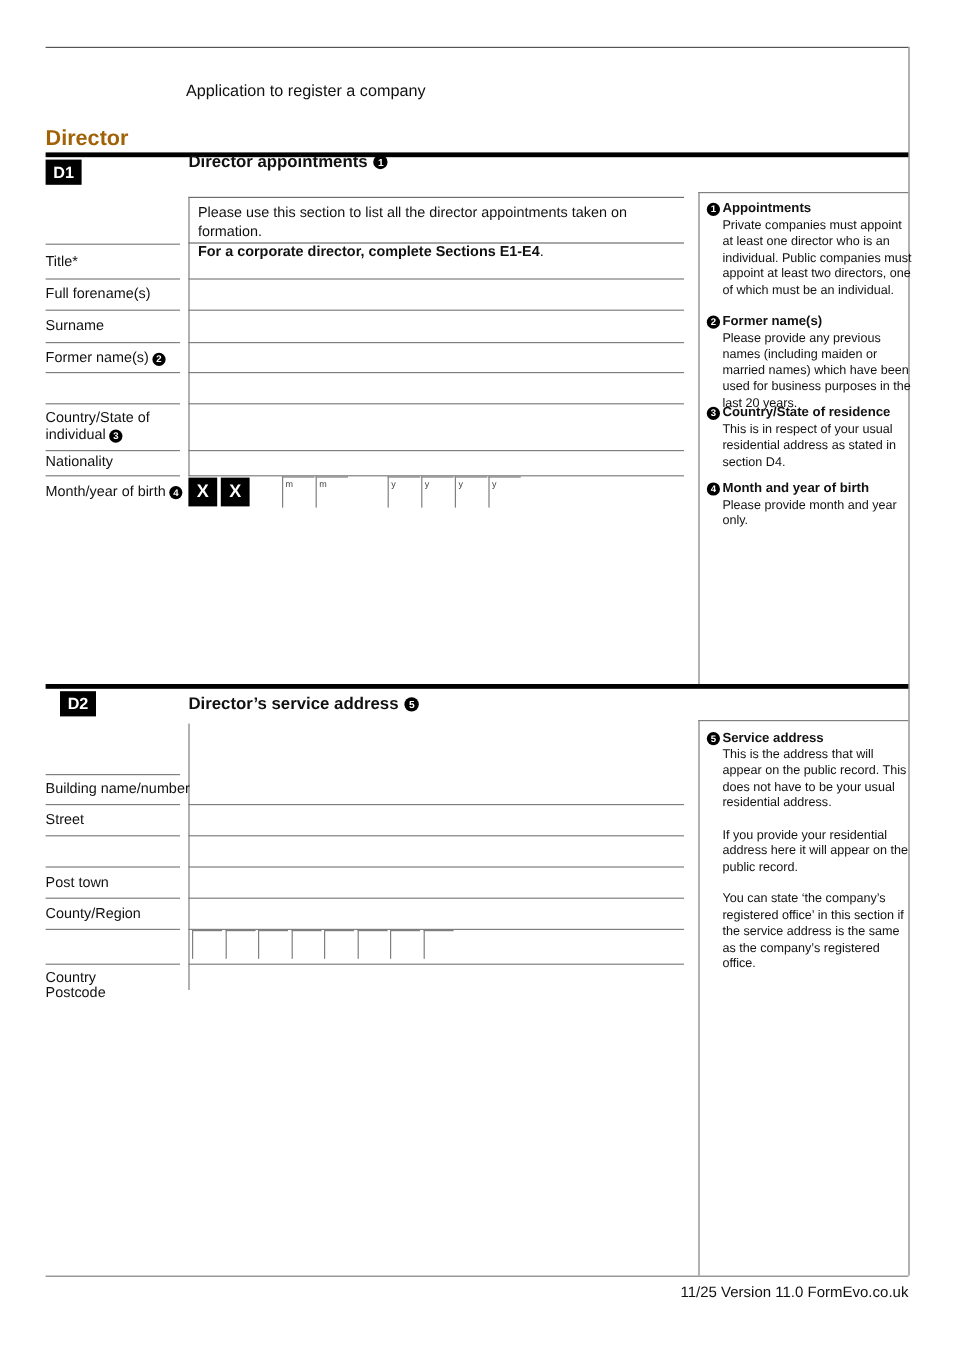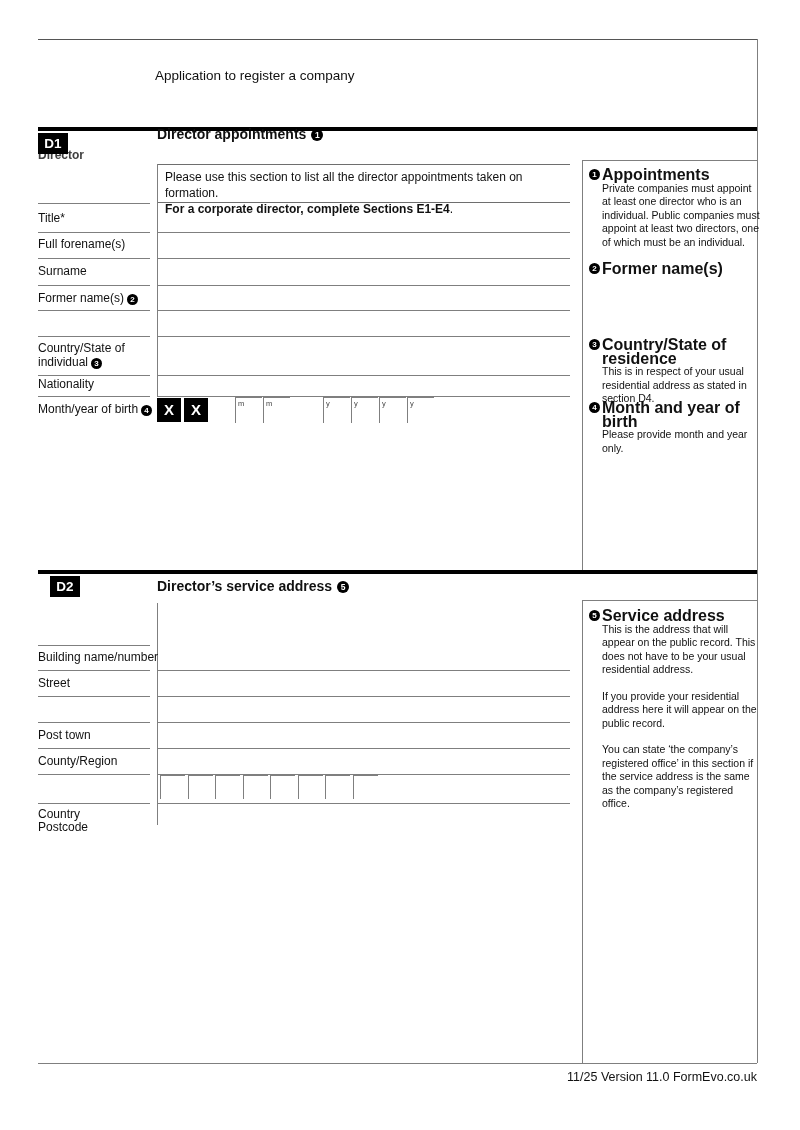--- a/index.html
+++ b/index.html
@@ -7,41 +7,41 @@
     position:relative;width:800px;height:1130px;background:#ffffff;
     font-family:"Liberation Sans","DejaVu Sans",sans-serif;color:#1a1a1a;
     overflow:hidden;
   }
   .hline{position:absolute;height:1px;background:#7f7f7f;}
   .vline{position:absolute;width:1px;background:#7f7f7f;}
   .rule-dark{background:#555555;}
   .bar{position:absolute;height:4px;background:#000;}
   .page-title{position:absolute;font-size:21px;letter-spacing:-0.3px;color:#111;}
   .page-subtitle{position:absolute;font-size:13.5px;color:#111;}
-  .section-heading{position:absolute;font-size:12px;font-weight:bold;color:#404040;margin-top:43px;}
+  .section-heading{position:absolute;font-size:18px;font-weight:bold;color:#a16207;}
   .badge{position:absolute;width:30px;height:21px;background:#000;color:#fff;
     font-size:13.5px;font-weight:bold;text-align:center;line-height:21px;}
   .sec-header{position:absolute;font-size:14px;font-weight:bold;color:#111;}
   .marker{display:inline-block;width:12px;height:12px;border-radius:50%;background:#000;
     color:#fff;font-size:8.5px;font-weight:bold;text-align:center;line-height:12px;
     vertical-align:1px;margin-left:5px;}
   .label{position:absolute;font-size:12px;color:#111;line-height:14px;}
   .label .marker{width:11px;height:11px;line-height:11px;font-size:8px;margin-left:3px;vertical-align:0px;}
   .instr{position:absolute;font-size:12px;line-height:16px;color:#111;padding:4px 8px 0 8px;
     border-top:1px solid #6e6e6e;border-bottom:1px solid #6e6e6e;box-sizing:border-box;}
   .input-cell{position:absolute;background:transparent;}
   .xbox{position:absolute;width:24px;height:24px;background:#000;color:#fff;
     font-size:15px;font-weight:bold;text-align:center;line-height:24px;}
   .comb-cell{position:absolute;border-top:1px solid #7f7f7f;border-left:1px solid #7f7f7f;
     font-size:7.5px;color:#444;padding:1px 0 0 2px;box-sizing:border-box;}
   .sidebar-box{position:absolute;border-top:1px solid #7f7f7f;border-left:1px solid #7f7f7f;box-sizing:border-box;}
   .note{position:absolute;padding-left:13px;width:158px;}
   .note .nmark{position:absolute;left:0;top:1px;width:11px;height:11px;border-radius:50%;
     background:#000;color:#fff;font-size:8px;font-weight:bold;text-align:center;line-height:11px;}
-  .note-heading{font-size:16px;font-weight:bold;line-height:13.5px;color:#111;}
+  .note-heading{font-size:11px;font-weight:bold;line-height:13.5px;color:#111;}
   .note-body{font-size:10.5px;line-height:13.5px;color:#111;}
   .note-body p{margin:0 0 13px 0;}
   .footer{position:absolute;font-size:12.5px;color:#111;}
 </style>
 </head>
 <body>
 
 <div class="page">
 
   <div class="hline rule-dark" style="left:38px;top:39px;width:719px;"></div>
@@ -105,20 +105,21 @@
 
   <div class="sidebar-box" style="left:582px;top:160px;width:175px;height:410px;">
     <div class="note" style="left:6px;top:7px;">
       <span class="nmark">1</span>
       <div class="note-heading">Appointments</div>
       <div class="note-body">Private companies must appoint at least one director who is an individual. Public companies must appoint at least two directors, one of which must be an individual.</div>
     </div>
     <div class="note" style="left:6px;top:101px;">
       <span class="nmark">2</span>
       <div class="note-heading">Former name(s)</div>
+      <div class="note-body">Please provide any previous names (including maiden or married names) which have been used for business purposes in the last 20 years.</div>
     </div>
     <div class="note" style="left:6px;top:177px;">
       <span class="nmark">3</span>
       <div class="note-heading">Country/State of residence</div>
       <div class="note-body">This is in respect of your usual residential address as stated in section D4.</div>
     </div>
     <div class="note" style="left:6px;top:240px;">
       <span class="nmark">4</span>
       <div class="note-heading">Month and year of birth</div>
       <div class="note-body">Please provide month and year only.</div>

